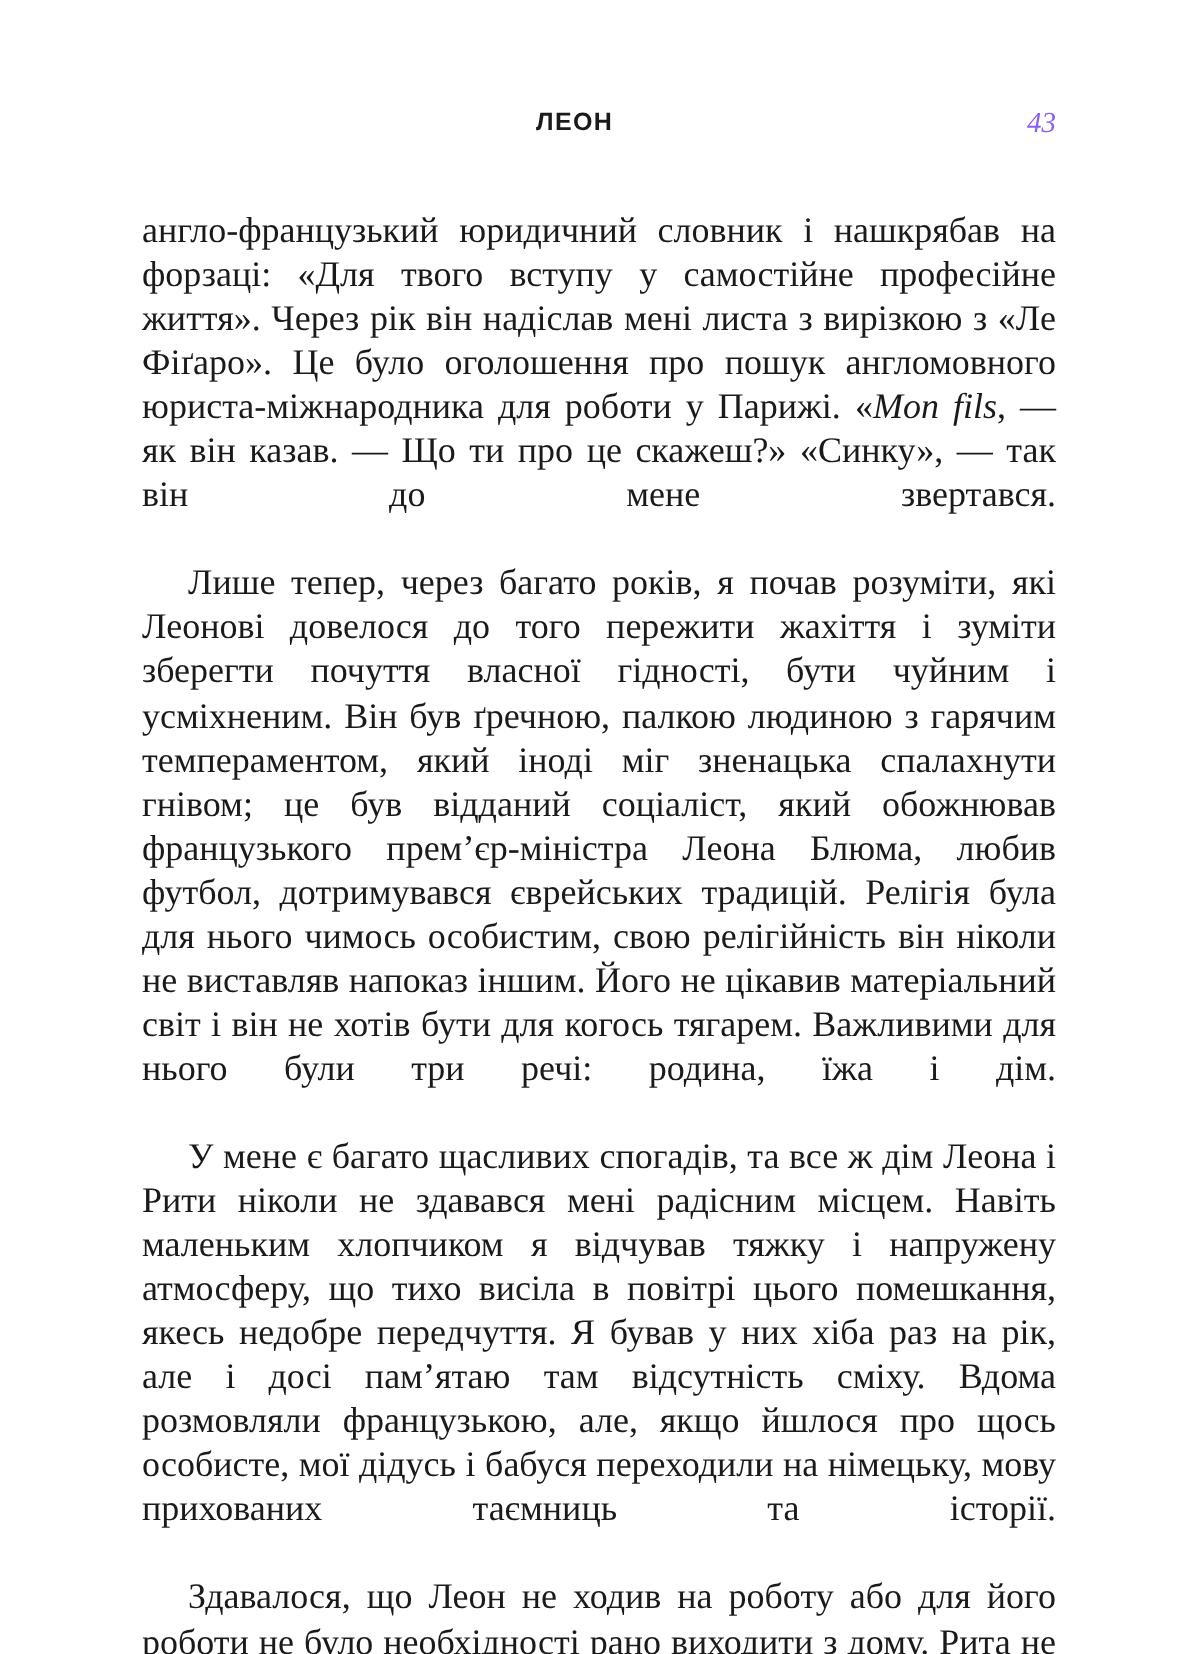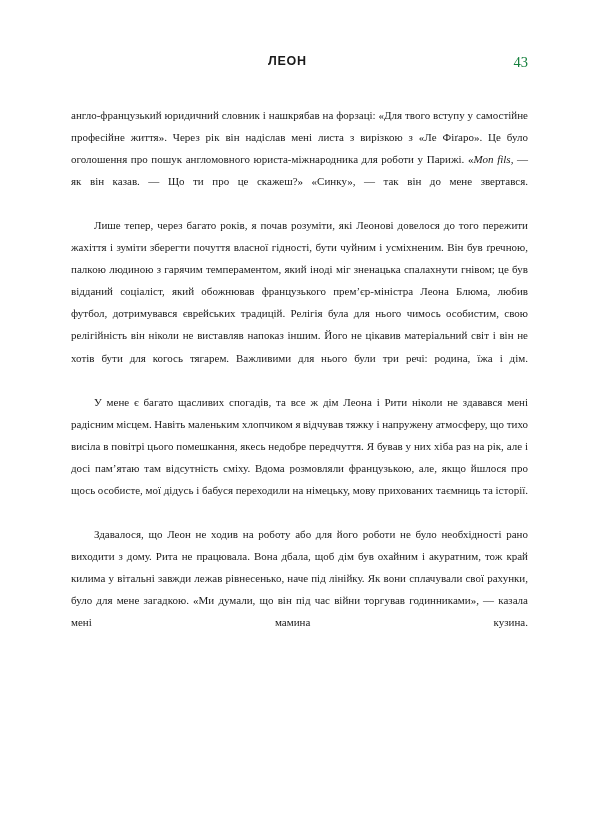--- a/index.html
+++ b/index.html
@@ -41,36 +41,37 @@
     color: #1a1a1a;
     white-space: nowrap;
   }
 
   .running-head-folio {
     position: absolute;
     right: 0;
     top: 0;
     font-size: 14.5px;
     font-weight: 400;
-    color: #15803d;
+    color: #8b5cf6;
     text-align: right;
     white-space: nowrap;
+    font-style: italic;
   }
 
   
   .textblock {
     position: absolute;
     left: 71px;
     top: 88px;
     width: 457px;
   }
 
   .para {
     margin: 0;
-    font-size: 11px;
+    font-size: 18px;
     line-height: 22.05px;
     text-align: justify;
     text-justify: inter-word;
     text-indent: 0;
     hyphens: manual;
     -webkit-hyphens: manual;
     word-spacing: -0.1px;
   }
 
   .para.indent {

